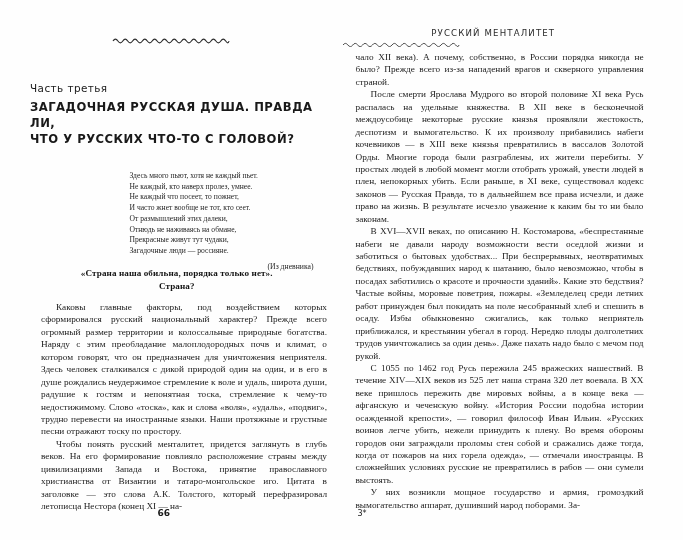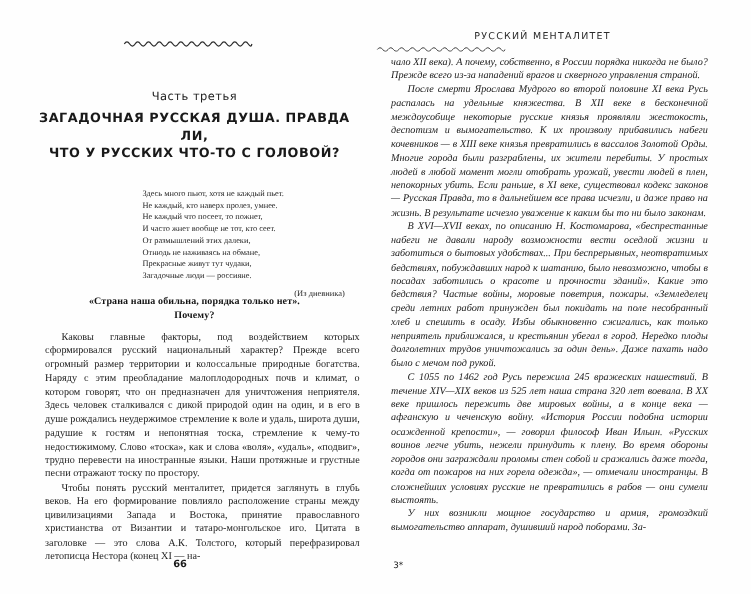--- a/index.html
+++ b/index.html
@@ -62,21 +62,21 @@
     text-align: center;
   }
   .ornament svg { display: inline-block; }
 
   
   .part-block {
     position: absolute;
     top: 82px;
     left: 30px;
     right: 18px;
-    text-align: center;
+    text-align: left;
     font-family: "DejaVu Sans", "Liberation Sans", sans-serif;
     color: #191919;
   }
   .part-kicker {
     font-size: 10.4px;
     letter-spacing: 0.45px;
     margin-bottom: 6px;
   }
   .part-title {
     font-size: 11.6px;
@@ -124,21 +124,20 @@
     position: absolute;
     top: 301px;
     left: 41px;
     width: 286px;
   }
   .col-right {
     position: absolute;
     top: 51px;
     left: 14px;
     width: 288px;
-    font-style: italic;
   }
   .col-right.in-right-page { left: 14px; }
 
   p.body {
     margin: 0;
     text-align: justify;
     text-indent: 15px;
     font-size: 9.25px;
     line-height: 1.345;
     color: #1b1b1b;
@@ -200,21 +199,21 @@
       <div class="line">И часто жнет вообще не тот, кто сеет.</div>
       <div class="line">От размышлений этих далеки,</div>
       <div class="line">Отнюдь не наживаясь на обмане,</div>
       <div class="line">Прекрасные живут тут чудаки,</div>
       <div class="line">Загадочные люди — россияне.</div>
       <div class="epigraph-source">(Из дневника)</div>
     </div>
 
     <div class="section-heading">
       <span>«Страна наша обильна, порядка только нет».</span><br>
-      <span>Почему?</span>
+      <span>Страна?</span>
     </div>
 
     <div class="col-left">
       <p class="body">Каковы главные факторы, под воздействием которых сформировался русский национальный характер? Прежде всего огромный размер территории и колоссальные природные богатства. Наряду с этим преобладание малоплодородных почв и климат, о котором говорят, что он предназначен для уничтожения неприятеля. Здесь человек сталкивался с дикой природой один на один, и в его в душе рождались неудержимое стремление к воле и удаль, широта души, радушие к гостям и непонятная тоска, стремление к чему-то недостижимому. Слово «тоска», как и слова «воля», «удаль», «подвиг», трудно перевести на иностранные языки. Наши протяжные и грустные песни отражают тоску по простору.</p>
       <p class="body">Чтобы понять русский менталитет, придется заглянуть в глубь веков. На его формирование повлияло расположение страны между цивилизациями Запада и Востока, принятие православного христианства от Византии и татаро-монгольское иго. Цитата в заголовке — это слова А.К. Толстого, который перефразировал летописца Нестора (конец XI — на-</p>
     </div>
 
     <div class="folio folio-left">66</div>
   </div>
 

